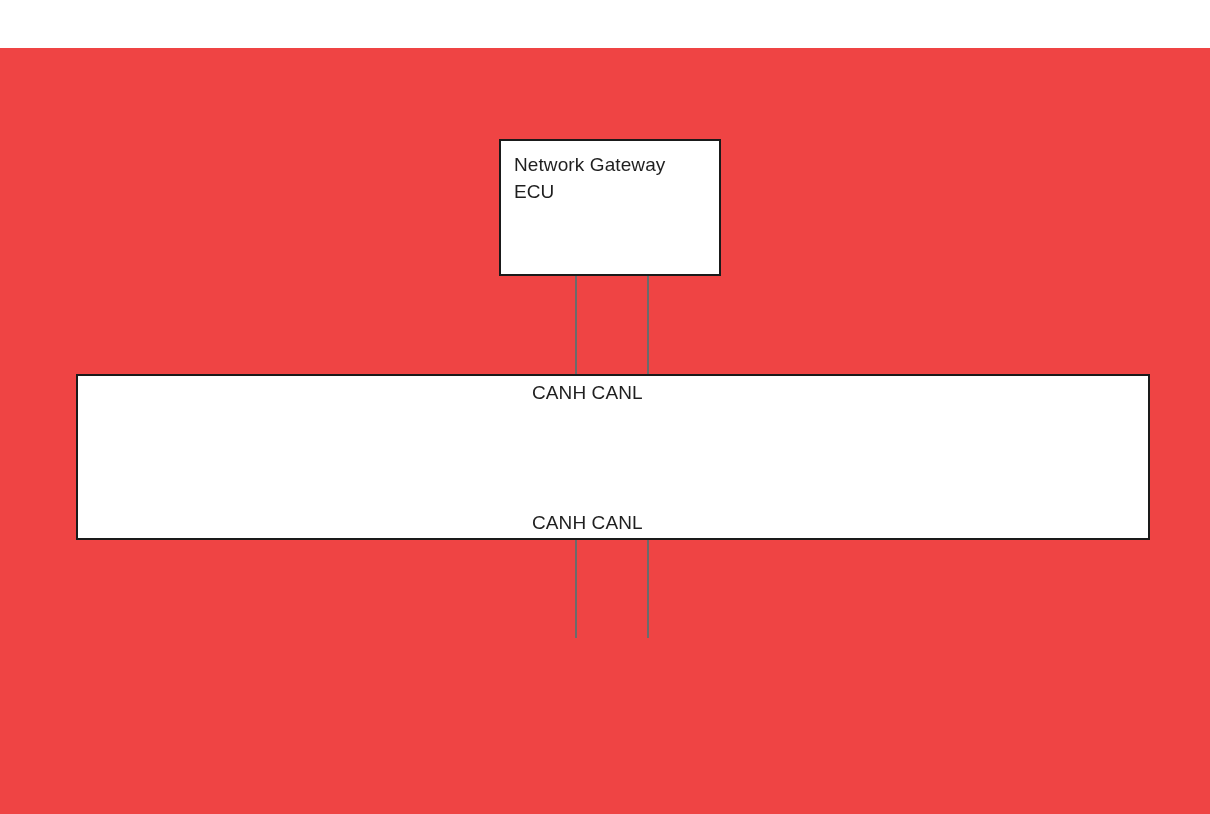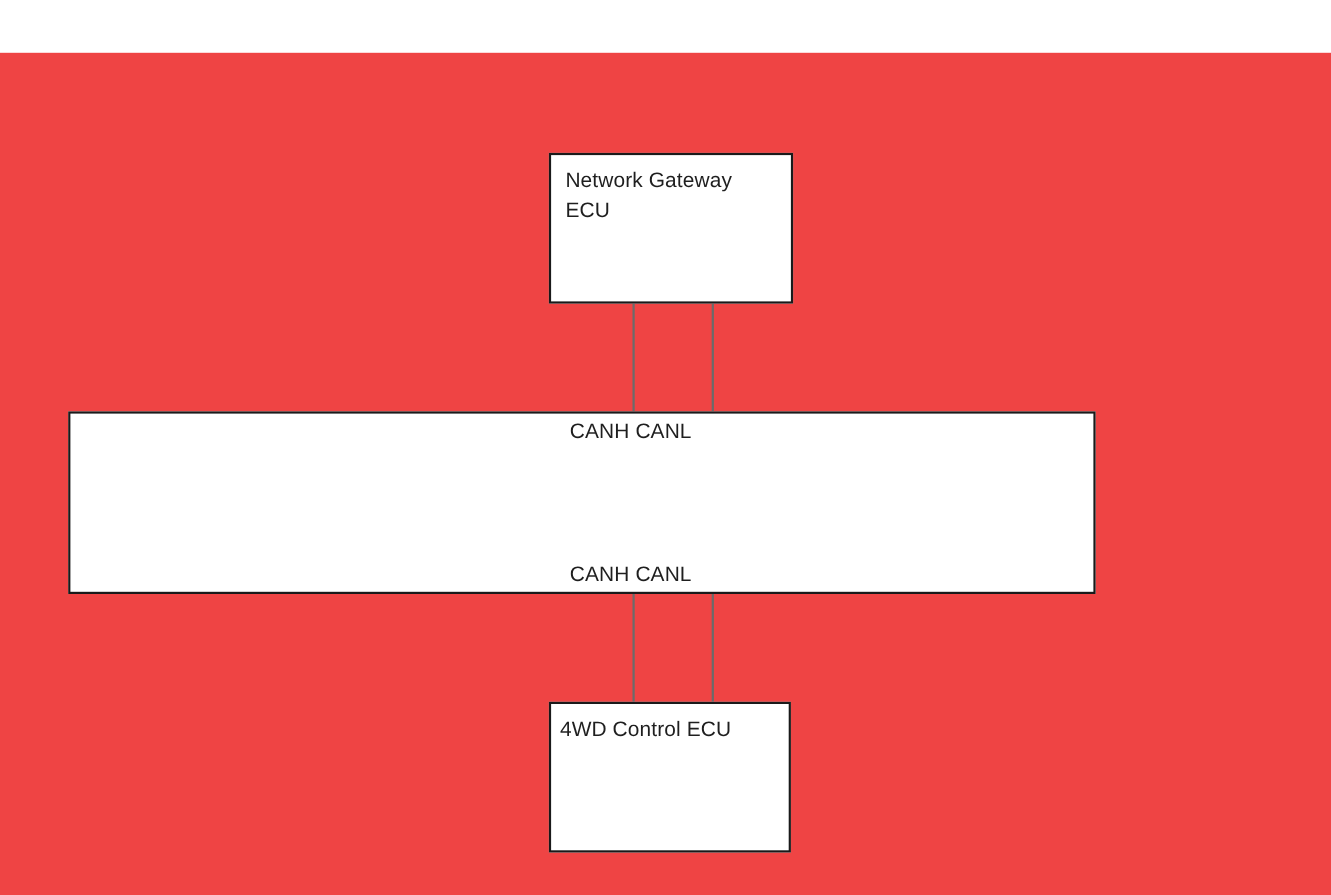--- a/index.html
+++ b/index.html
@@ -41,23 +41,23 @@
     top: 91px;
     width: 222px;
     height: 137px;
   }
   #label-gateway {
     left: 13px;
     top: 10px;
   }
   
   #box-junction {
-    left: 62px;
+    left: 76px;
     top: 326px;
-    width: 934px;
+    width: 1074px;
     height: 166px;
   }
   #label-junction-center {
     left: 0;
     right: 0;
     top: 64px;
     text-align: center;
   }
   .bus-pair-label {
     position: absolute;
@@ -112,17 +112,14 @@
   <div class="node-box" id="box-gateway">
     <div class="node-label" id="label-gateway">Network Gateway
 ECU</div>
   </div>
 
   <div class="node-box" id="box-junction">
     <div class="bus-pair-label" id="label-junction-top">CANH  CANL</div>
     <div class="bus-pair-label" id="label-junction-bottom">CANH  CANL</div>
   </div>
 
-  <div class="node-box" id="box-4wd">
-    <div class="node-label" id="label-4wd">4WD Control ECU</div>
-  </div>
 
 </div>
 
 </body></html>

